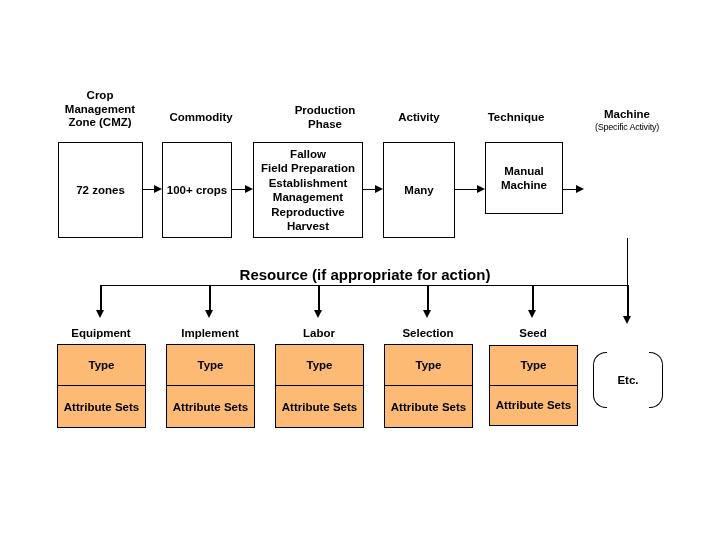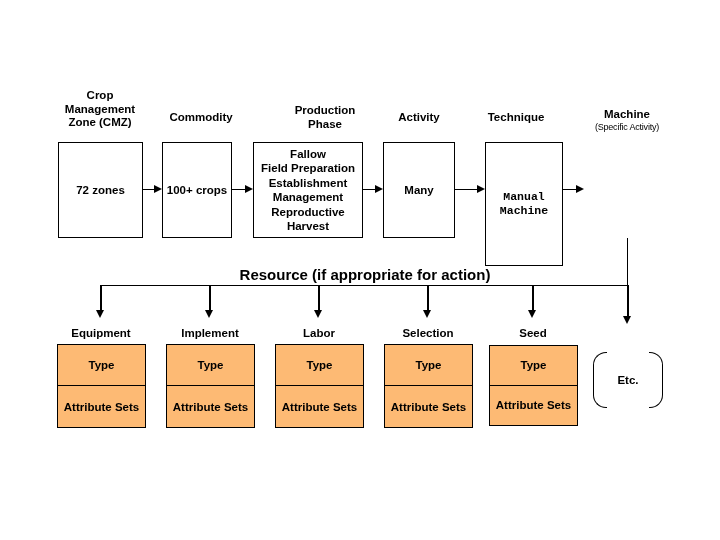--- a/index.html
+++ b/index.html
@@ -210,21 +210,21 @@
       <span class="multi">Management</span>
       <span class="multi">Reproductive</span>
       <span class="multi">Harvest</span>
     </div>
   </div>
 
   <div class="box" style="left:383px; top:142px; width:72px; height:96px;">
     <span class="multi">Many</span>
   </div>
 
-  <div class="box" style="left:485px; top:142px; width:78px; height:124px;font-family:Liberation Mono, monospace;">
+  <div class="box" style="left:485px; top:142px; width:78px; height:72px;">
     <div>
       <span class="multi">Manual</span>
       <span class="multi">Machine</span>
     </div>
   </div>
 
 
   <div class="hline" style="left:143px; top:189px; width:13px;"></div>
   <div class="arrow-right" style="left:154px; top:184.5px;"></div>
 

